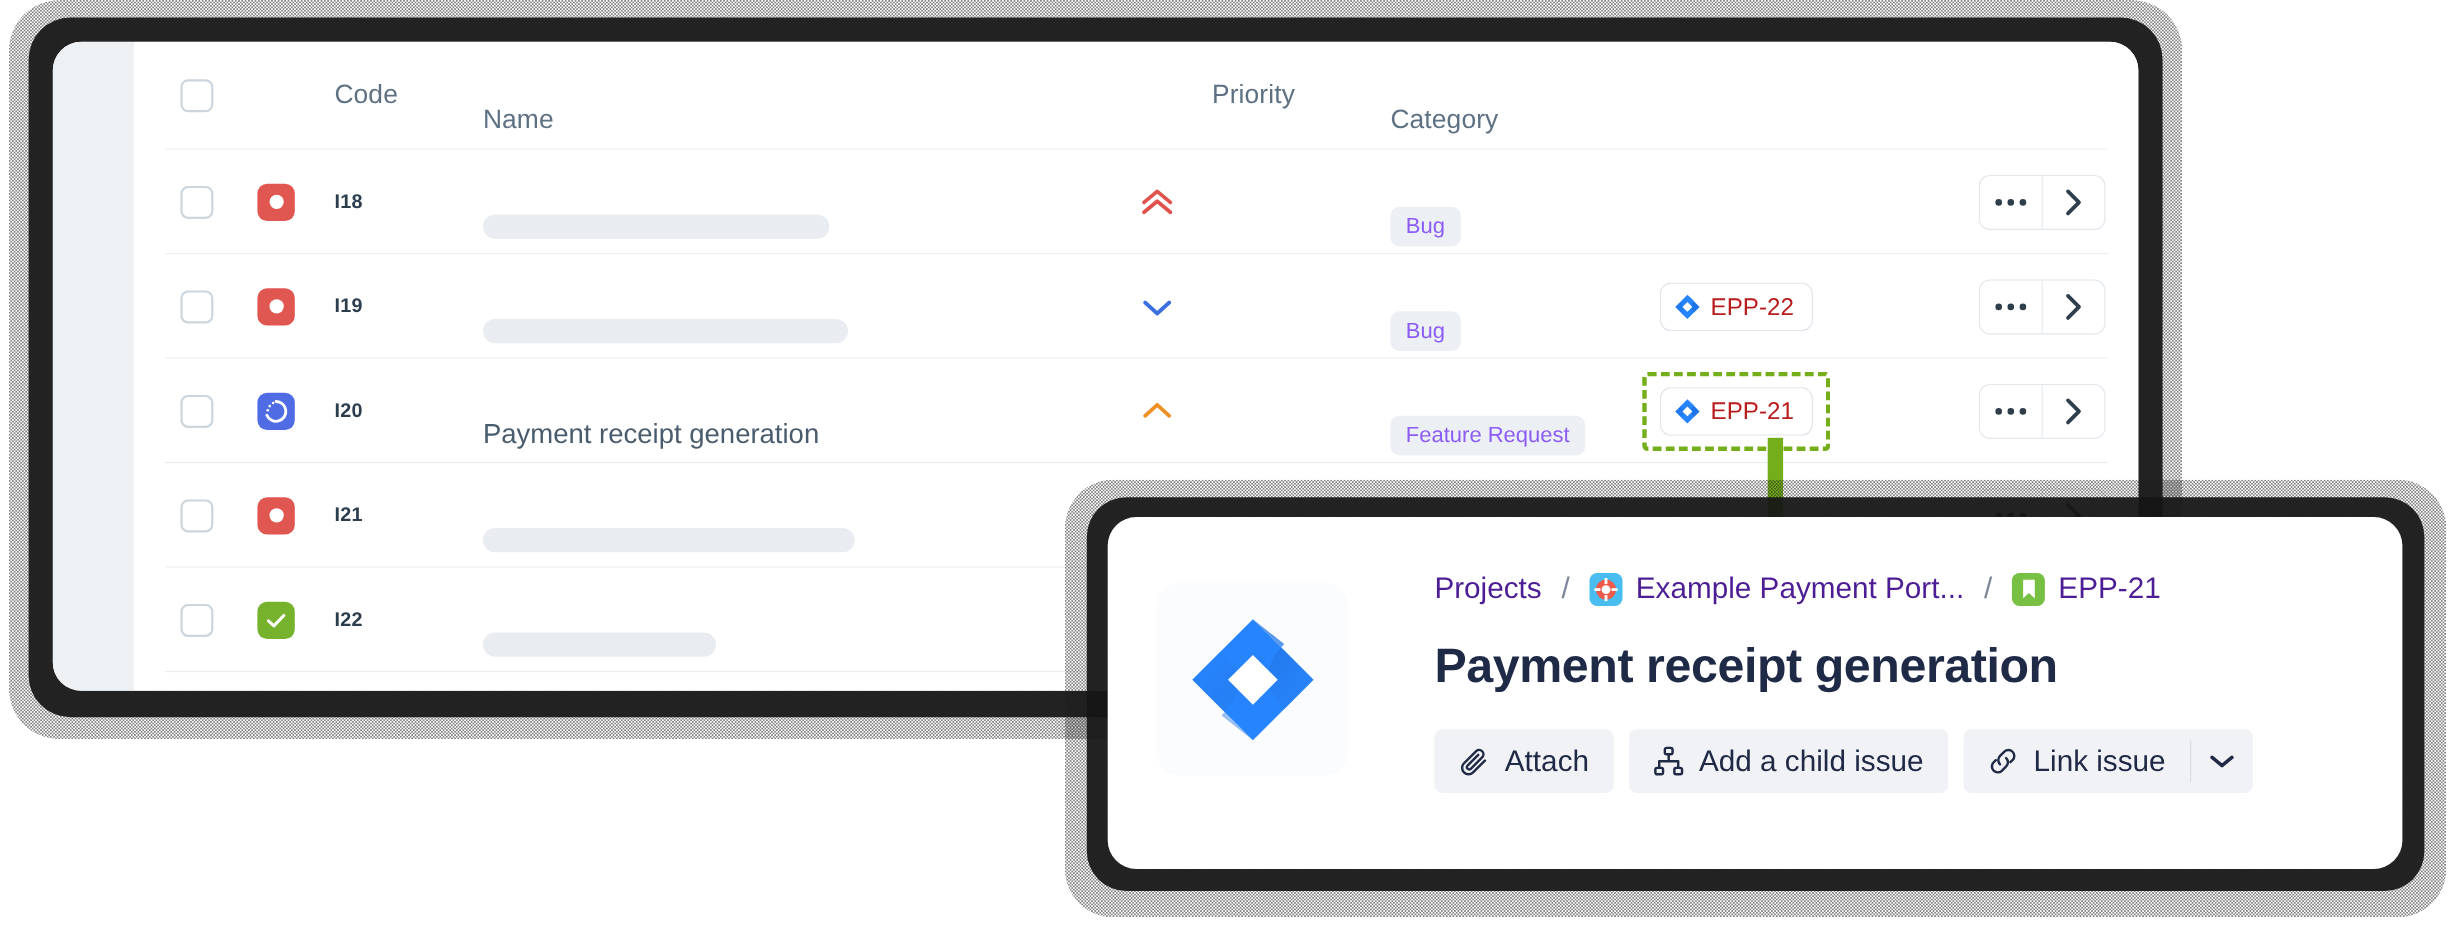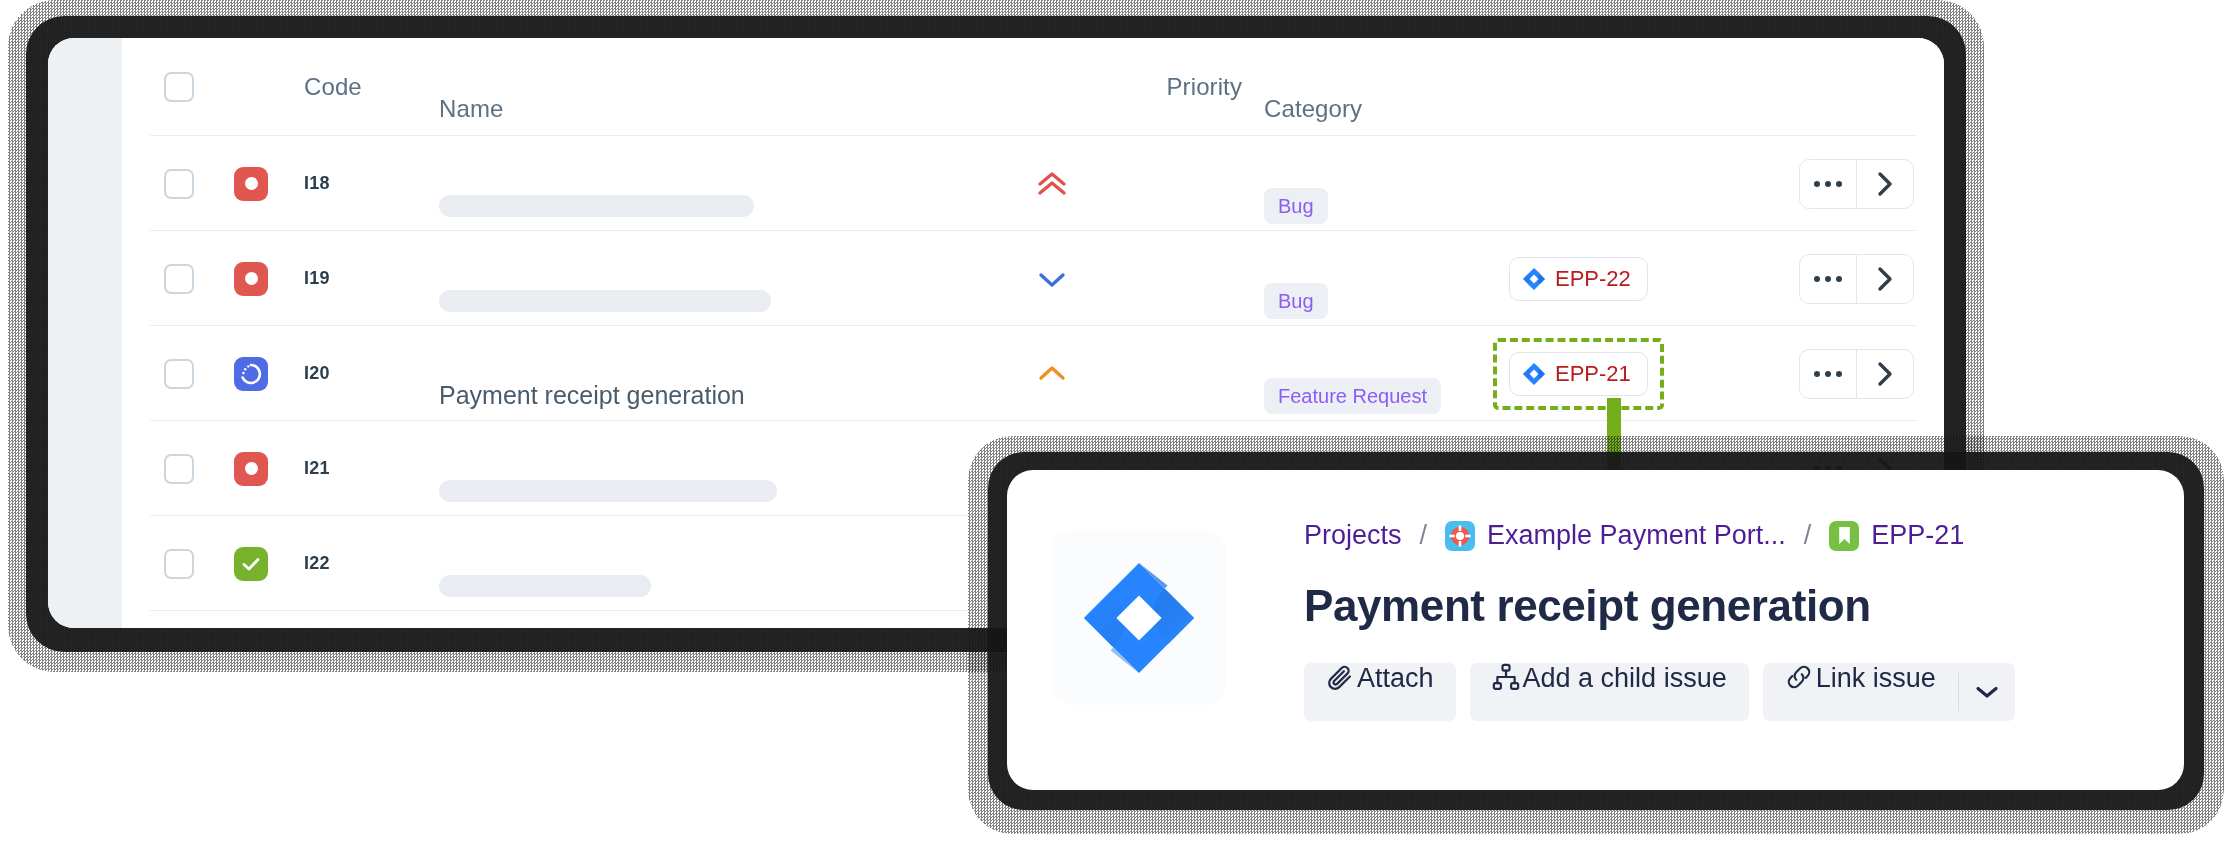--- a/index.html
+++ b/index.html
@@ -80,21 +80,21 @@
     right: 28px;
     bottom: 0;
     height: 1px;
     background: #e9edf1;
   }
 
   .c-check  { width: 70px; flex: 0 0 70px; display:flex; align-items:center; }
   .c-status { width: 70px; flex: 0 0 70px; display:flex; align-items:center; }
   .c-code   { width: 135px; flex: 0 0 135px; }
   .c-name   { flex: 1 1 auto; min-width: 0; margin-top: 44px; }
-  .c-prio   { width: 205px; flex: 0 0 205px; text-align: right; padding-right: 22px; }
+  .c-prio   { width: 205px; flex: 0 0 205px; text-align: center; padding-right: 22px; }
   .c-cat    { width: 245px; flex: 0 0 245px; margin-top: 44px; }
   .c-link   { width: 255px; flex: 0 0 255px; display:flex; align-items:center; }
   .c-act    { width: 150px; flex: 0 0 150px; display:flex; justify-content:flex-end; }
 
   .th {
     font-size: 24px;
     color: #5d7183;
     font-weight: 400;
     letter-spacing: 0.1px;
   }
@@ -260,21 +260,22 @@
   }
 
   .card-actions {
     display: flex;
     align-items: center;
     gap: 14px;
     margin-top: 32px;
   }
   .abtn {
     display: inline-flex;
-    gap: 3px;
+    align-items: center;
+    gap: 14px;
     background: #f0f2f5;
     border-radius: 7px;
     height: 58px;
     padding: 0 22px;
     font-size: 27px;
     color: #202a46;
     box-sizing: border-box;
     white-space: nowrap;
   }
   .abtn-group {

